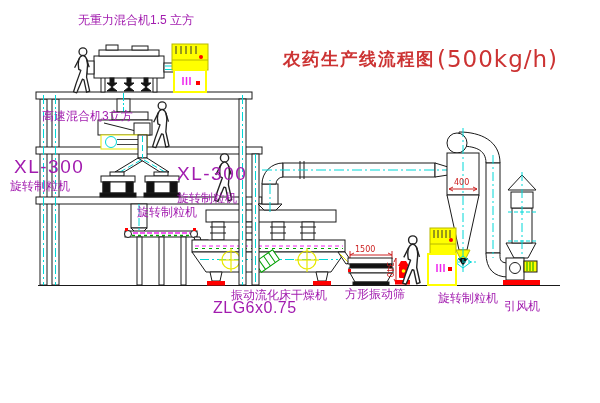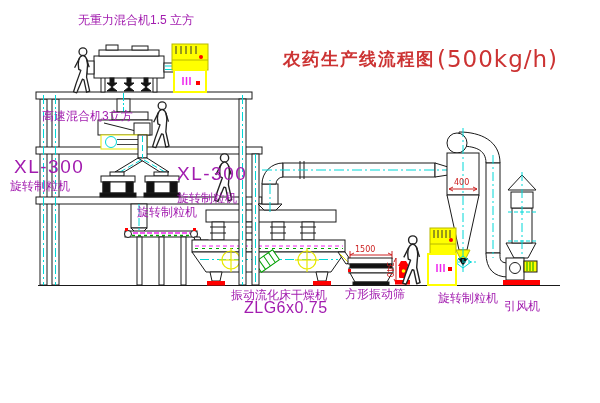--- a/index.html
+++ b/index.html
@@ -336,21 +336,21 @@
 
 <div class="lbl lbl-xl" style="left:14px;top:157px">XL-300</div>
 <div class="lbl lbl-s" style="left:10px;top:180px">旋转制粒机</div>
 
 <div class="lbl lbl-xl" style="left:177px;top:164px">XL-300</div>
 <div class="lbl lbl-s" style="left:177px;top:192px">旋转制粒机</div>
 
 <div class="lbl lbl-s" style="left:137px;top:206px">旋转制粒机</div>
 
 <div class="lbl lbl-s" style="left:231px;top:289px">振动流化床干燥机</div>
-<div class="lbl lbl-model" style="left:244px;top:300px">ZLG6x0.75</div>
+<div class="lbl lbl-model" style="left:213px;top:300px">ZLG6x0.75</div>
 
 <div class="lbl lbl-s" style="left:345px;top:288px">方形振动筛</div>
 
 <div class="lbl lbl-s" style="left:438px;top:292px">旋转制粒机</div>
 <div class="lbl lbl-s" style="left:504px;top:300px">引风机</div>
 
 <div class="dim" style="left:454px;top:179px">400</div>
 <div class="dim" style="left:355px;top:246px">1500</div>
 <div class="dim dim-v" style="left:393px;top:262px">340</div>
 

